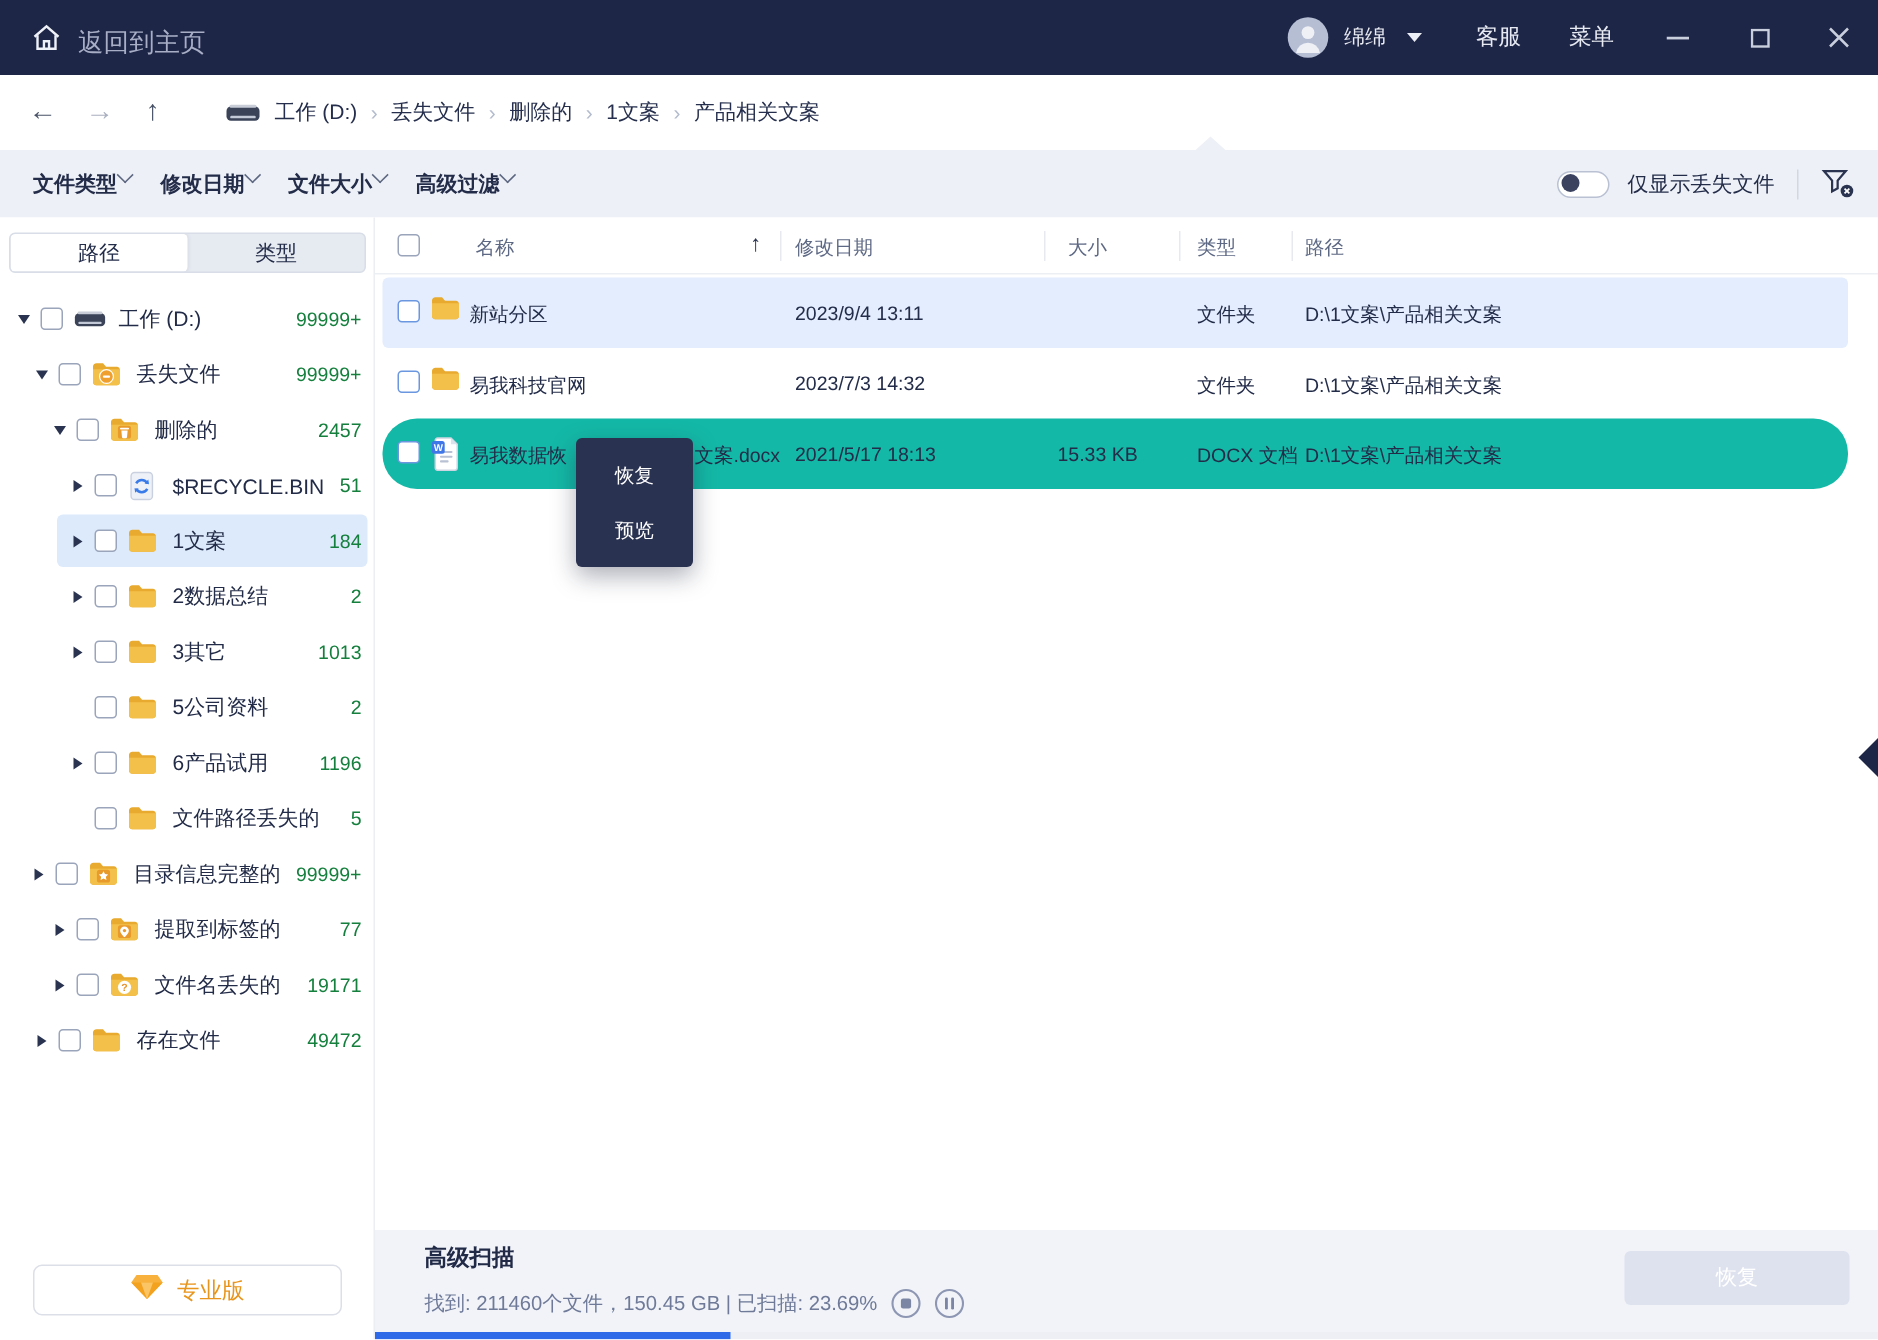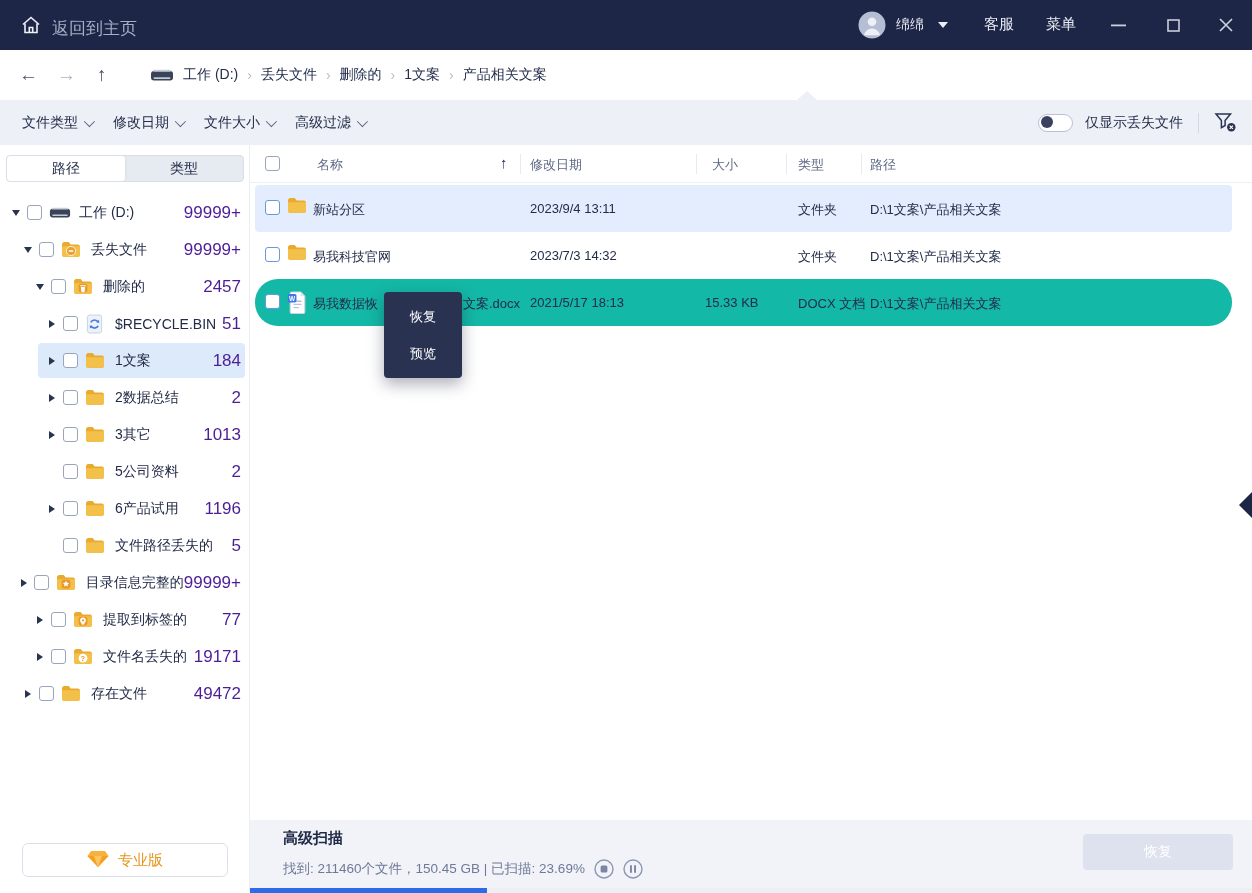--- a/index.html
+++ b/index.html
@@ -36,21 +36,21 @@
   .searchbox input { position:absolute; left:12px; top:0; width:195px; height:30px; border:none; outline:none; background:transparent;
                      font-size:14px; color:#3a4460; font-family:inherit; }
   .searchbox input::placeholder { color:#9aa4ba; }
   .search-ico { position:absolute; right:9px; top:7px; }
 
   
   .filterband { position:absolute; left:0; top:100px; width:1252px; height:45px; background:#edf0f6; }
   .fb-pointer { position:absolute; left:797px; top:-9px; width:0; height:0;
                 border-left:10px solid transparent; border-right:10px solid transparent; border-bottom:9px solid #edf0f6; }
   .fb-drops { position:absolute; left:22px; top:0; height:45px; display:flex; align-items:center; }
-  .fb-drop { display:flex; align-items:center; gap:6px; margin-right:21px; cursor:pointer; }
+  .fb-drop { display:flex; align-items:flex-start; margin-right:21px; cursor:pointer;font-weight:bold; }
   .fb-drop .lbl { font-size:14px; color:#232c49; }
   .chev { width:8px; height:8px; border-right:1.6px solid #5c6680; border-bottom:1.6px solid #5c6680;
           transform:rotate(45deg) translateY(-2px); }
   .fb-right { position:absolute; right:15px; top:0; height:45px; display:flex; align-items:center; gap:12px; }
   .toggle { width:35px; height:18px; border:1.5px solid #b9c1d3; border-radius:10px; background:#fff; position:relative; cursor:pointer; }
   .toggle .knob { position:absolute; left:2px; top:1.5px; width:12px; height:12px; border-radius:50%; background:#3a4260; }
   .fb-toggle-label { font-size:14px; color:#232c49; }
   .fb-div { width:1px; height:20px; background:#d2d7e2; margin:0 3px; }
   .fb-clear { cursor:pointer; display:flex; align-items:center; }
 
@@ -64,21 +64,21 @@
   .tree-item { position:relative; height:37px; display:flex; align-items:center; cursor:pointer; }
   .tree-item > * { position:relative; z-index:1; }
   .tree-item.selected::before { content:""; position:absolute; left:38px; right:4px; top:1px; bottom:1px;
                                 background:#dceafb; border-radius:4px; z-index:0; }
   .exp { width:12px; height:10px; display:flex; align-items:center; justify-content:center; }
   .exp.open i { width:0; height:0; border-left:4.5px solid transparent; border-right:4.5px solid transparent; border-top:6px solid #2a3451; }
   .exp.closed i { width:0; height:0; border-top:4.5px solid transparent; border-bottom:4.5px solid transparent; border-left:6px solid #2a3451; }
   .cbx { width:15px; height:15px; border:1px solid #9aa4ba; border-radius:3px; background:#fff; margin-left:5px; flex:none; cursor:pointer; }
   .tree-ico { margin-left:7px; width:22px; height:20px; display:flex; align-items:center; flex:none; }
   .tree-label { margin-left:8px; font-size:14px; color:#222b47; white-space:nowrap; }
-  .tree-count { margin-left:auto; margin-right:8px; font-size:17px; color:#4c1d95; }
+  .tree-count { margin-left:auto; margin-right:8px; font-size:13px; color:#15803d; }
   .upgrade-btn { position:absolute; left:22px; bottom:16px; width:206px; height:34px; background:#fff; border:1px solid #dcdfe8;
                  border-radius:6px; display:flex; align-items:center; justify-content:center; gap:9px;
                  color:#e8951c; font-size:15px; cursor:pointer; }
 
   
   .main { position:absolute; left:250px; top:145px; width:1002px; height:675px; background:#fff; }
   .thead { position:absolute; left:0; top:0; width:1002px; height:38px; border-bottom:1px solid #eceff4;
            font-size:13px; color:#5d6884; }
   .thead .cbx { position:absolute; left:15px; top:11px; margin:0; }
   .th { position:absolute; top:11px; cursor:pointer; }

